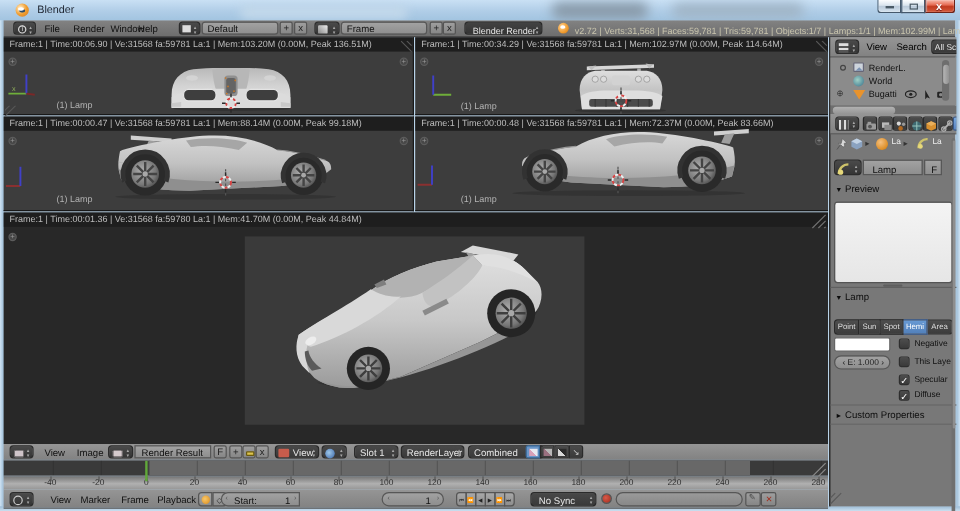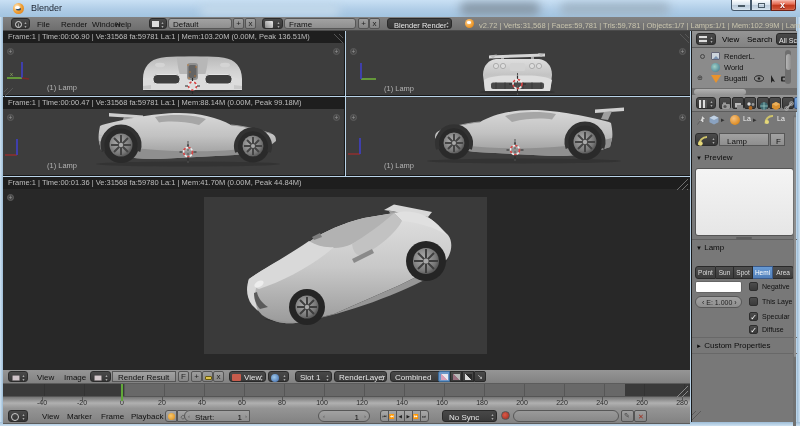--- a/index.html
+++ b/index.html
@@ -137,20 +137,21 @@
   <g stroke-width="1.6">
         <path d="M19,47 L4,47" stroke="#6fae3a"></path>
         <path d="M19,47 L19,31" stroke="#4040c8"></path>
         <path d="M19,47 L26,48" stroke="#7a2828"></path>
       </g>
   <text x="7" y="45" font-size="6" fill="#8fae5a" font-family="Liberation Sans">x</text>
  </svg>
  <div class="lamptxt" style="left:44px;top:52px;">(1) Lamp</div>
 </div>
 <div class="abs vp" id="vp3" style="left:346px;top:31px;width:344px;height:65px;border-bottom:1px solid #181818;">
+ <div class="statsbar">Frame:1 | Time:00:34.29 | Ve:31568 fa:59781 La:1 | Mem:102.97M (0.00M, Peak 114.64M)</div>
  <div class="pluscirc" style="left:4px;top:17px;">+</div>
  <div class="pluscirc" style="right:4px;top:17px;">+</div>
  <svg class="abs" style="left:0;top:0;" width="344" height="65" viewBox="0 0 344 65">
   <defs>
         <linearGradient id="bodyr" x1="0" y1="0" x2="0" y2="1">
    <stop offset="0" stop-color="#dedede"></stop>
           <stop offset="0.5" stop-color="#c4c4c4"></stop>
           <stop offset="1" stop-color="#d6d6d6"></stop>
   </linearGradient>
       </defs>
@@ -232,20 +233,21 @@
    <path d="M185,46.5 L185,49.5 M185,60.5 L185,63.5 M176.5,55 L179.5,55 M190.5,55 L193.5,55" stroke="#2a2a2a" stroke-width="1.2"></path>
   </g>
   <g stroke-width="1.6">
         <path d="M14,58 L2,58" stroke="#8a3030"></path>
         <path d="M14,58 L14,42" stroke="#4040c8"></path>
       </g>
  </svg>
  <div class="lamptxt" style="left:44px;top:64px;">(1) Lamp</div>
 </div>
 <div class="abs vp" id="vp4" style="left:346px;top:97px;width:344px;height:79px;border-bottom:1px solid #181818;">
+ <div class="statsbar">Frame:1 | Time:00:00.48 | Ve:31568 fa:59781 La:1 | Mem:72.37M (0.00M, Peak 83.66M)</div>
  <div class="pluscirc" style="left:4px;top:17px;">+</div>
  <div class="pluscirc" style="right:4px;top:17px;">+</div>
  <svg class="abs" style="left:0;top:0;" width="344" height="79" viewBox="0 0 344 79">
   <ellipse cx="178" cy="64" rx="97" ry="2.4" fill="#333333"></ellipse>
   <path d="M249,12.5 L278,10.5 L278,14 L249,16 Z" fill="#cfcfcf"></path>
   <path d="M258,15 L266,14 L262,23 L255,22 Z" fill="#9e9e9e"></path>
   <g transform="translate(362,0) scale(-1,1)">
    <path d="M97,26 C96,31 95,37 96,42 L98,50 L107,53 C118,57 135,59 155,59 L232,55 C248,53 262,49 268,45 L273,41 C273,37 272,35 268,33.5 C250,28 235,25.5 228,25 C215,17.5 196,13 176,13 C150,13 118,20 99,25 Z" fill="url(#bodys)"></path>
    <path d="M152,17 C168,14 190,14.5 203,19 L196,25 C180,21 165,21 156,22.5 Z" fill="#a6a6a6"></path>
    <path d="M96,41 L98,50 L107,53 C118,57 135,59 155,59 L232,55 C248,53 262,49 268,45 L240,49 C200,53 140,53 96,41 Z" fill="#8f8f8f"></path>

